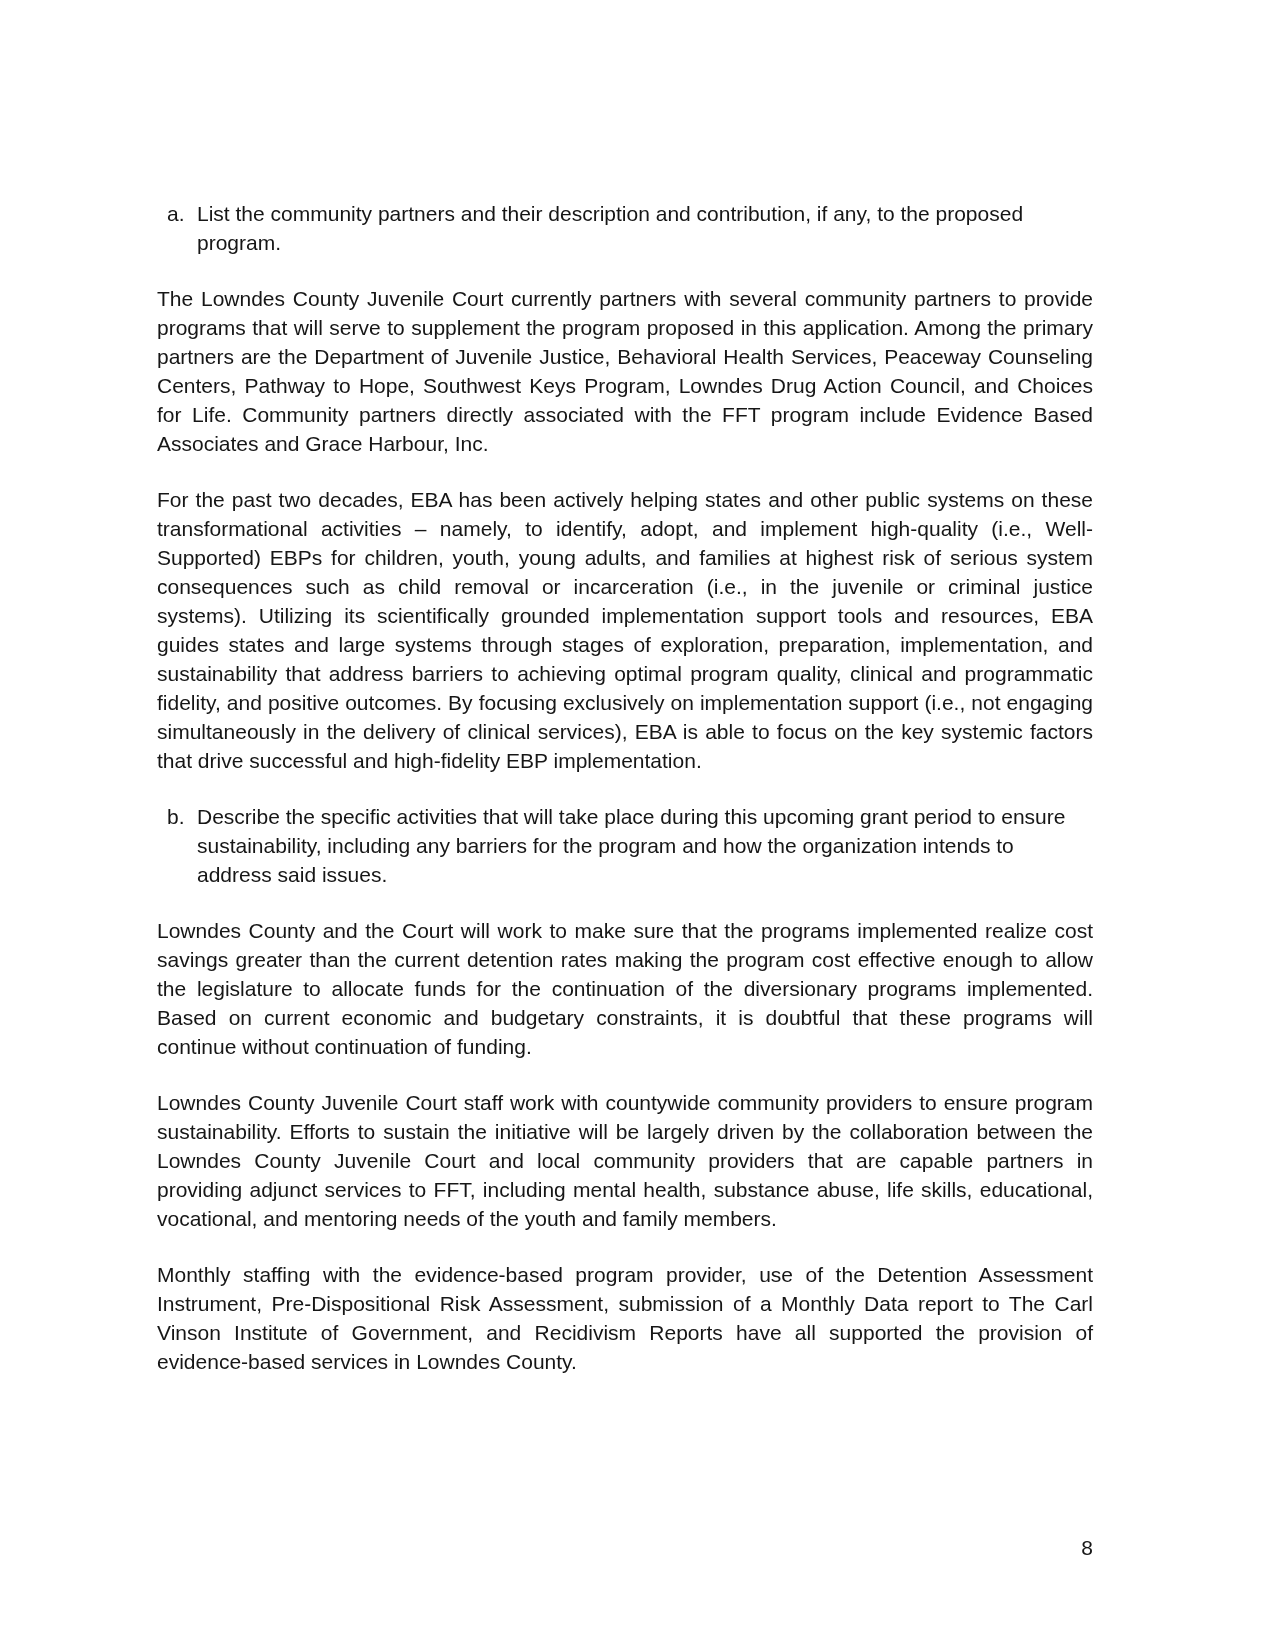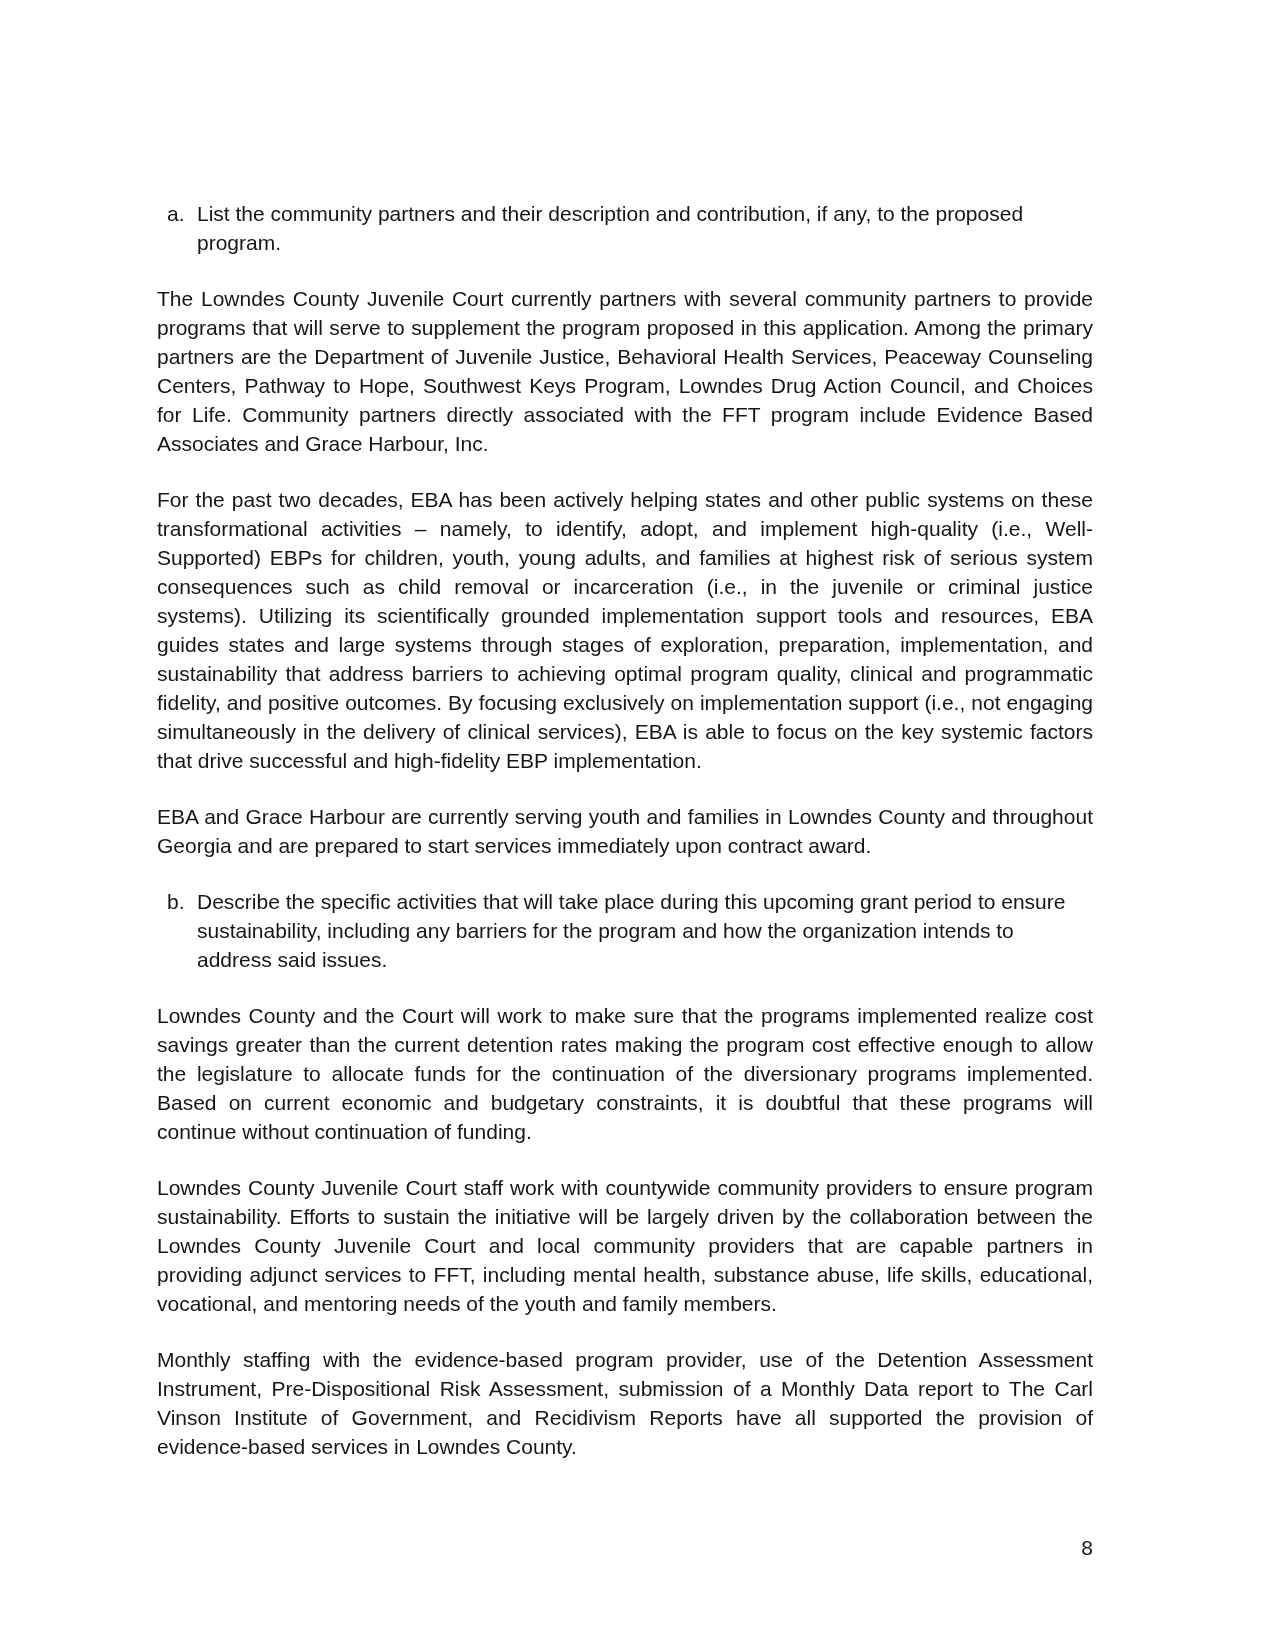--- a/index.html
+++ b/index.html
@@ -58,21 +58,20 @@
 
     <div class="list-item">
       <span class="marker">a.</span>
       <span>List the community partners and their description and contribution, if any, to the proposed program.</span>
     </div>
 
     <p class="para">The Lowndes County Juvenile Court currently partners with several community partners to provide programs that will serve to supplement the program proposed in this application.  Among the primary partners are the Department of Juvenile Justice, Behavioral Health Services, Peaceway Counseling Centers, Pathway to Hope, Southwest Keys Program, Lowndes Drug Action Council, and Choices for Life.  Community partners directly associated with the FFT program include Evidence Based Associates and Grace Harbour, Inc.</p>
 
     <p class="para">For the past two decades, EBA has been actively helping states and other public systems on these transformational activities – namely, to identify, adopt, and implement high-quality (i.e., Well-Supported) EBPs for children, youth, young adults, and families at highest risk of serious system consequences such as child removal or incarceration (i.e., in the juvenile or criminal justice systems). Utilizing its scientifically grounded implementation support tools and resources, EBA guides states and large systems through stages of exploration, preparation, implementation, and sustainability that address barriers to achieving optimal program quality, clinical and programmatic fidelity, and positive outcomes. By focusing exclusively on implementation support (i.e., not engaging simultaneously in the delivery of clinical services), EBA is able to focus on the key systemic factors that drive successful and high-fidelity EBP implementation.</p>
 
-    <p class="para">EBA and Grace Harbour are currently serving youth and families in Lowndes County and throughout Georgia and are prepared to start services immediately upon contract award.</p>
 
     <div class="list-item">
       <span class="marker">b.</span>
       <span>Describe the specific activities that will take place during this upcoming grant period to ensure sustainability, including any barriers for the program and how the organization intends to address said issues.</span>
     </div>
 
     <p class="para">Lowndes County and the Court will work to make sure that the programs implemented realize cost savings greater than the current detention rates making the program cost effective enough to allow the legislature to allocate funds for the continuation of the diversionary programs implemented.  Based on current economic and budgetary constraints, it is doubtful that these programs will continue without continuation of funding.</p>
 
     <p class="para">Lowndes County Juvenile Court staff work with countywide community providers to ensure program sustainability.  Efforts to sustain the initiative will be largely driven by the collaboration between the Lowndes County Juvenile Court and local community providers that are capable partners in providing adjunct services to FFT, including mental health, substance abuse, life skills, educational, vocational, and mentoring needs of the youth and family members.</p>
 

